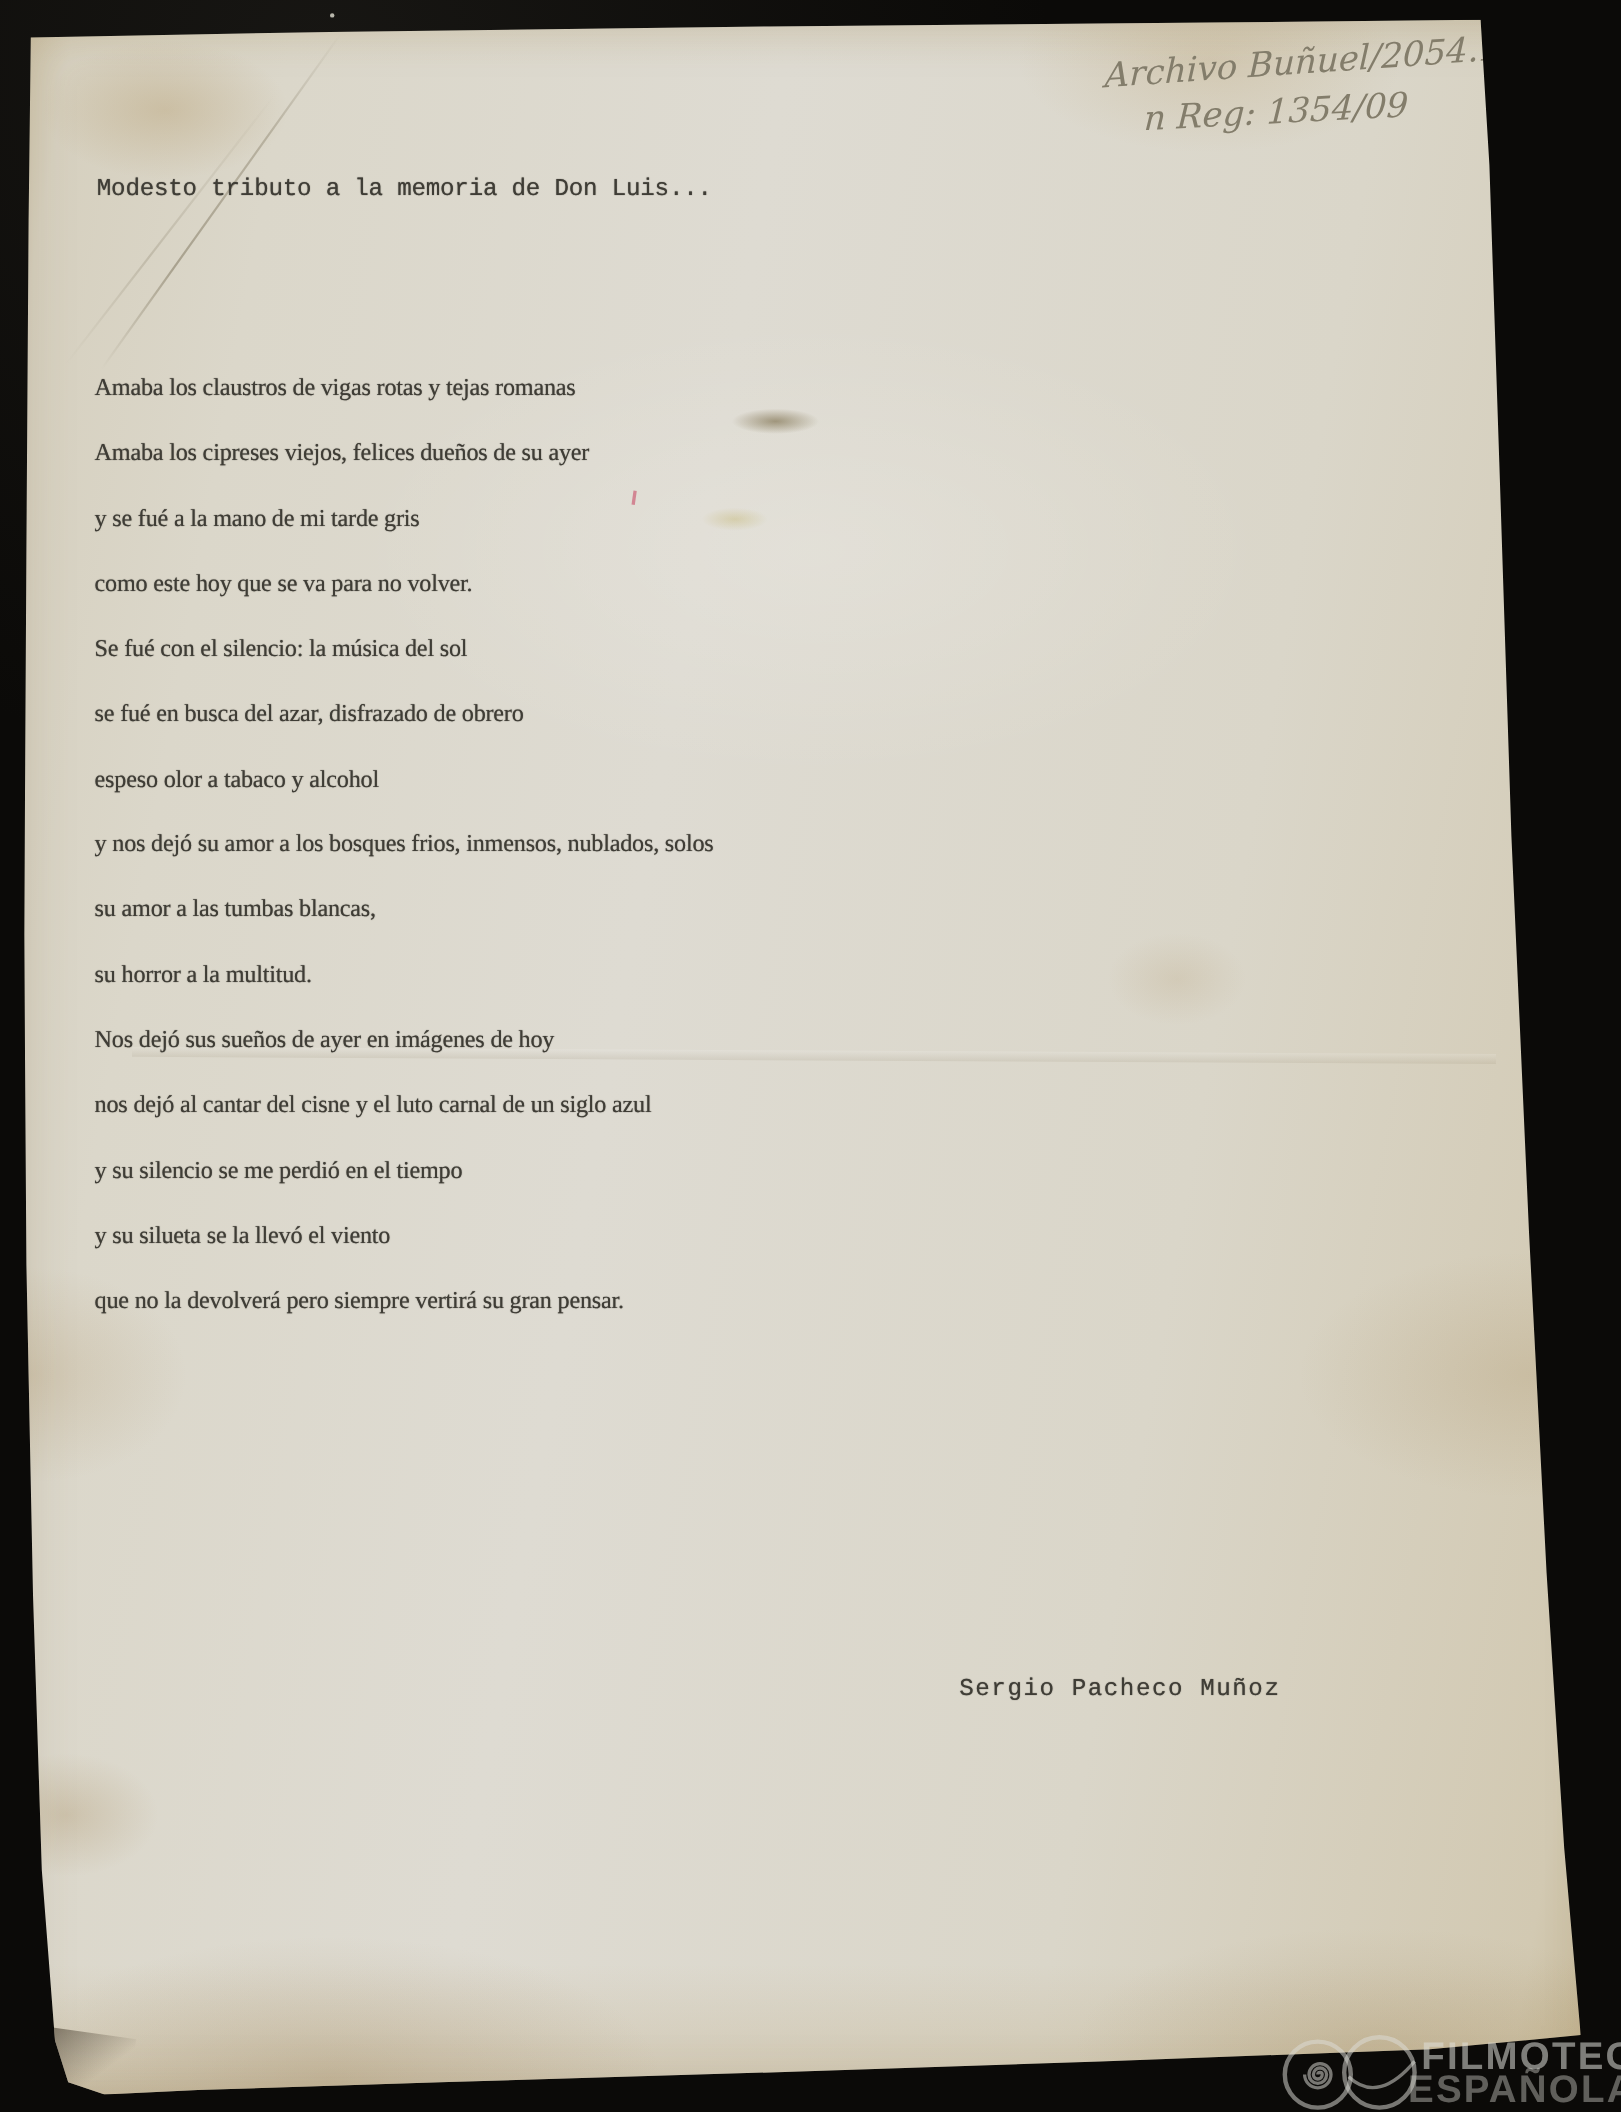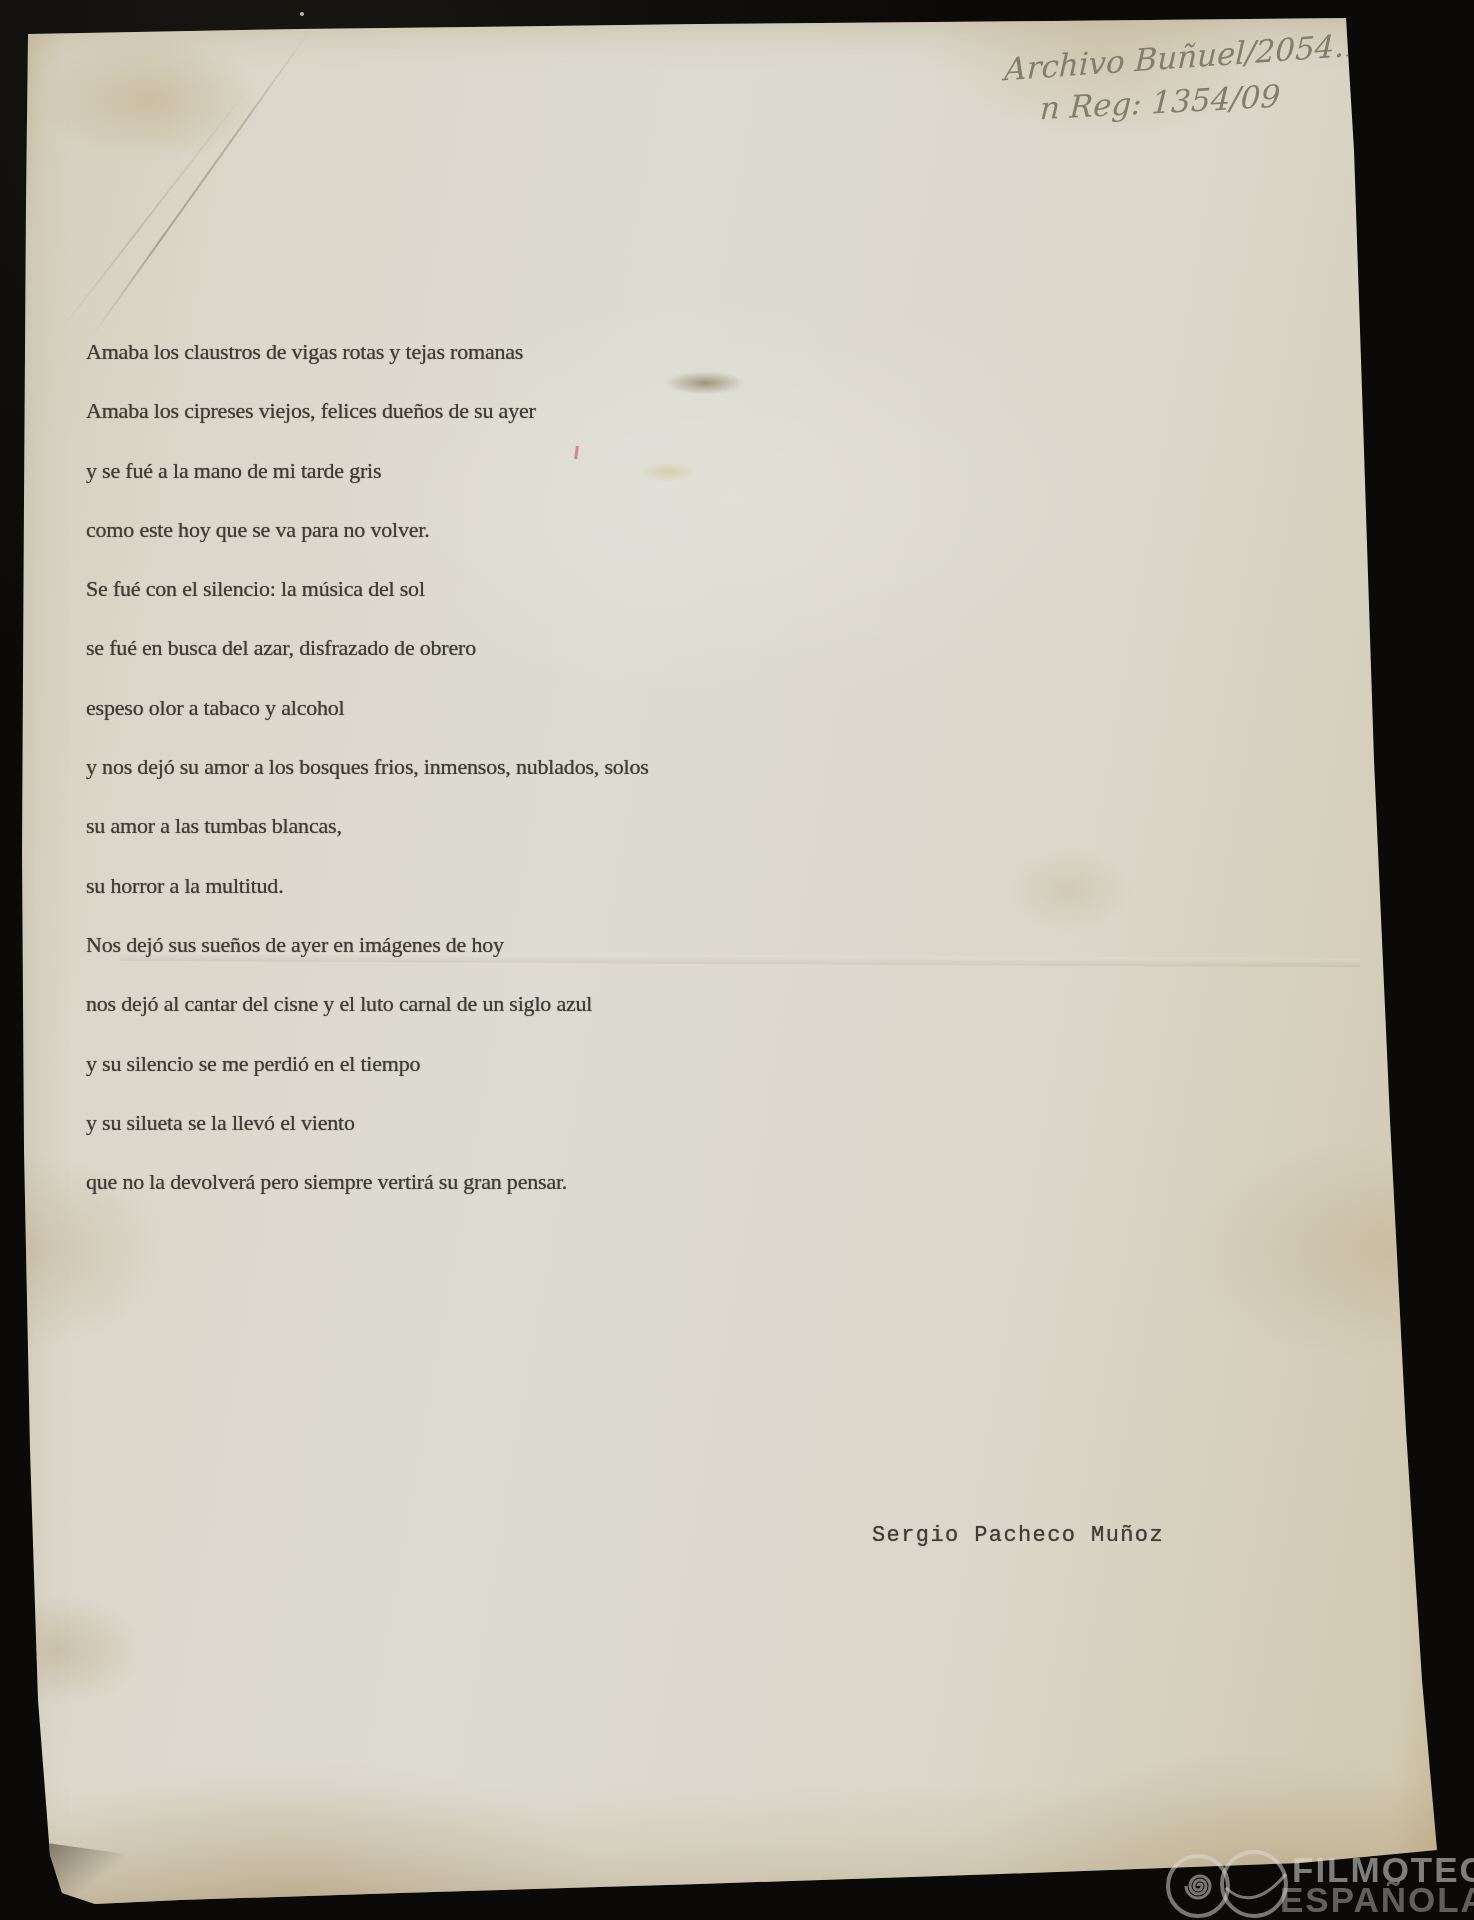--- a/index.html
+++ b/index.html
@@ -68,20 +68,21 @@
     <div class="crease crease1"></div>
     <div class="crease crease2"></div>
     <div class="wrinkle-mid"></div>
     <div class="fold-bl"></div>
     <div class="red-tick"></div>
 
     <div class="hand hand1">Archivo Buñuel/2054.14</div>
     <div class="hand hand2">n Reg: 1354/09</div>
     <div class="hand hand3">11</div>
 
+    <div class="type doc-title">Modesto tributo a la memoria de Don Luis...</div>
 
     <div class="type poem"><div class="poem-line">Amaba los claustros de vigas rotas y tejas romanas</div><div class="poem-line">Amaba los cipreses viejos, felices dueños de su ayer</div><div class="poem-line">y se fué a la mano de mi tarde gris</div><div class="poem-line">como este hoy que se va para no volver.</div><div class="poem-line">Se fué con el silencio: la música del sol</div><div class="poem-line">se fué en busca del azar, disfrazado de obrero</div><div class="poem-line">espeso olor a tabaco y alcohol</div><div class="poem-line">y nos dejó su amor a los bosques frios, inmensos, nublados, solos</div><div class="poem-line">su amor a las tumbas blancas,</div><div class="poem-line">su horror a la multitud.</div><div class="poem-line">Nos dejó sus sueños de ayer en imágenes de hoy</div><div class="poem-line">nos dejó al cantar del cisne y el luto carnal de un siglo azul</div><div class="poem-line">y su silencio se me perdió en el tiempo</div><div class="poem-line">y su silueta se la llevó el viento</div><div class="poem-line">que no la devolverá pero siempre vertirá su gran pensar.</div></div>
 
     <div class="type signature">Sergio Pacheco Muñoz</div>
   </div>
 
   <div class="watermark">
     <svg width="150" height="100">
       <g stroke="rgba(220,220,215,0.52)" stroke-width="4" fill="none">
         <circle cx="48" cy="60" r="30"></circle>

